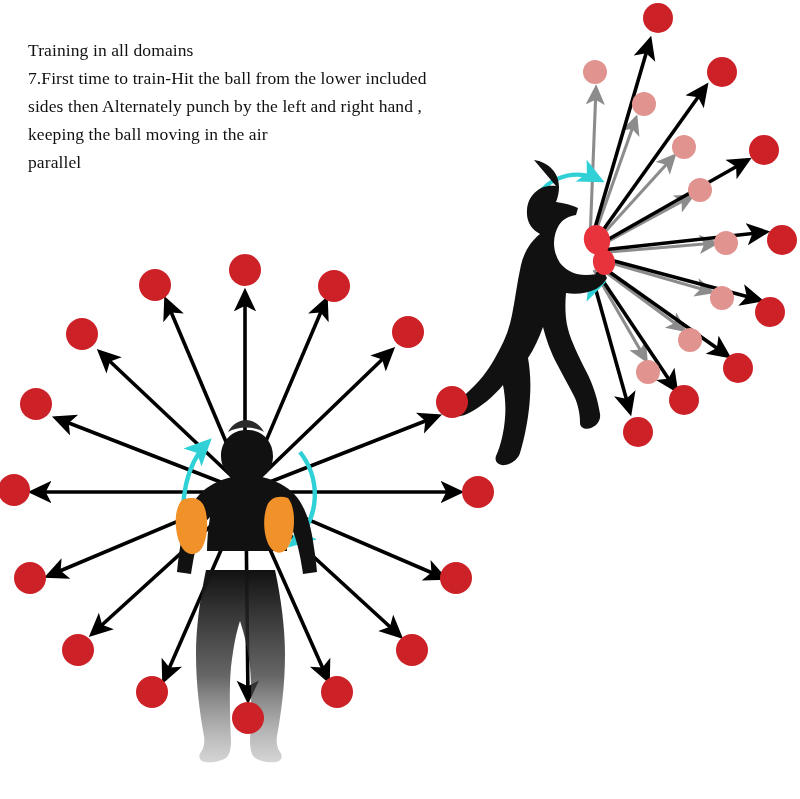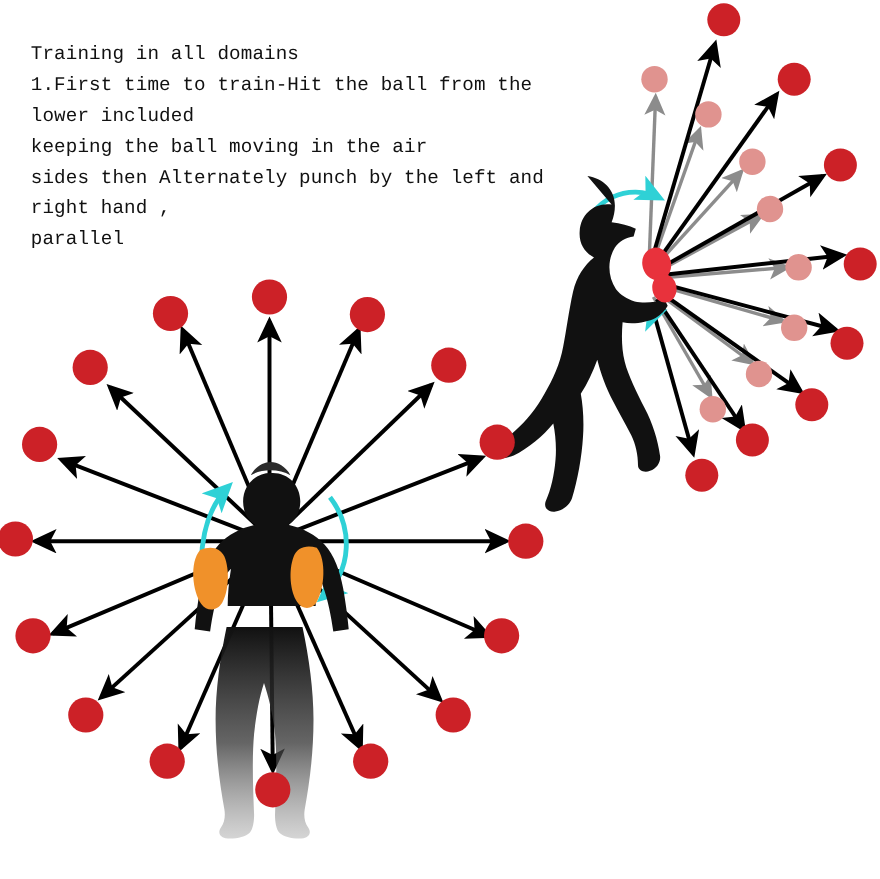--- a/index.html
+++ b/index.html
@@ -6,21 +6,21 @@
     margin: 0;
     padding: 0;
     background: #ffffff;
   }
   #root {
     position: relative;
     width: 800px;
     height: 799px;
     background: #ffffff;
     overflow: hidden;
-    font-family: Liberation Mono, monospace;
+    font-family: Liberation Serif, serif;
   }
   #instructions {
     position: absolute;
     left: 28px;
     top: 36px;
     width: 470px;
     color: #111111;
     font-size: 17.5px;
     line-height: 28px;
     letter-spacing: 0.1px;
@@ -34,23 +34,23 @@
     top: 0;
   }
 </style>
 </head>
 <body>
 
 <div id="root">
 
   <div id="instructions">
     <div class="line">Training in all domains</div>
-    <div class="line">1.First time to train-Hit the ball from the lower included</div>
+    <div class="line">7.First time to train-Hit the ball from the lower included</div>
+    <div class="line">sides then Alternately punch by the left and right hand ,</div>
     <div class="line">keeping the ball moving in the air</div>
-    <div class="line">sides then Alternately punch by the left and right hand ,</div>
     <div class="line">parallel</div>
   </div>
 
   <svg id="diagram" width="800" height="799" viewBox="0 0 800 799">
     <defs>
       <marker id="ah-black" markerWidth="7" markerHeight="7" refX="5.4" refY="3.1" orient="auto">
         <path d="M0,0 L6.6,3.1 L0,6.2 L1.6,3.1 Z" fill="#000000"></path>
       </marker>
       <marker id="ah-gray" markerWidth="7" markerHeight="7" refX="5.4" refY="3.1" orient="auto">
         <path d="M0,0 L6.6,3.1 L0,6.2 L1.6,3.1 Z" fill="#8c8c8c"></path>

